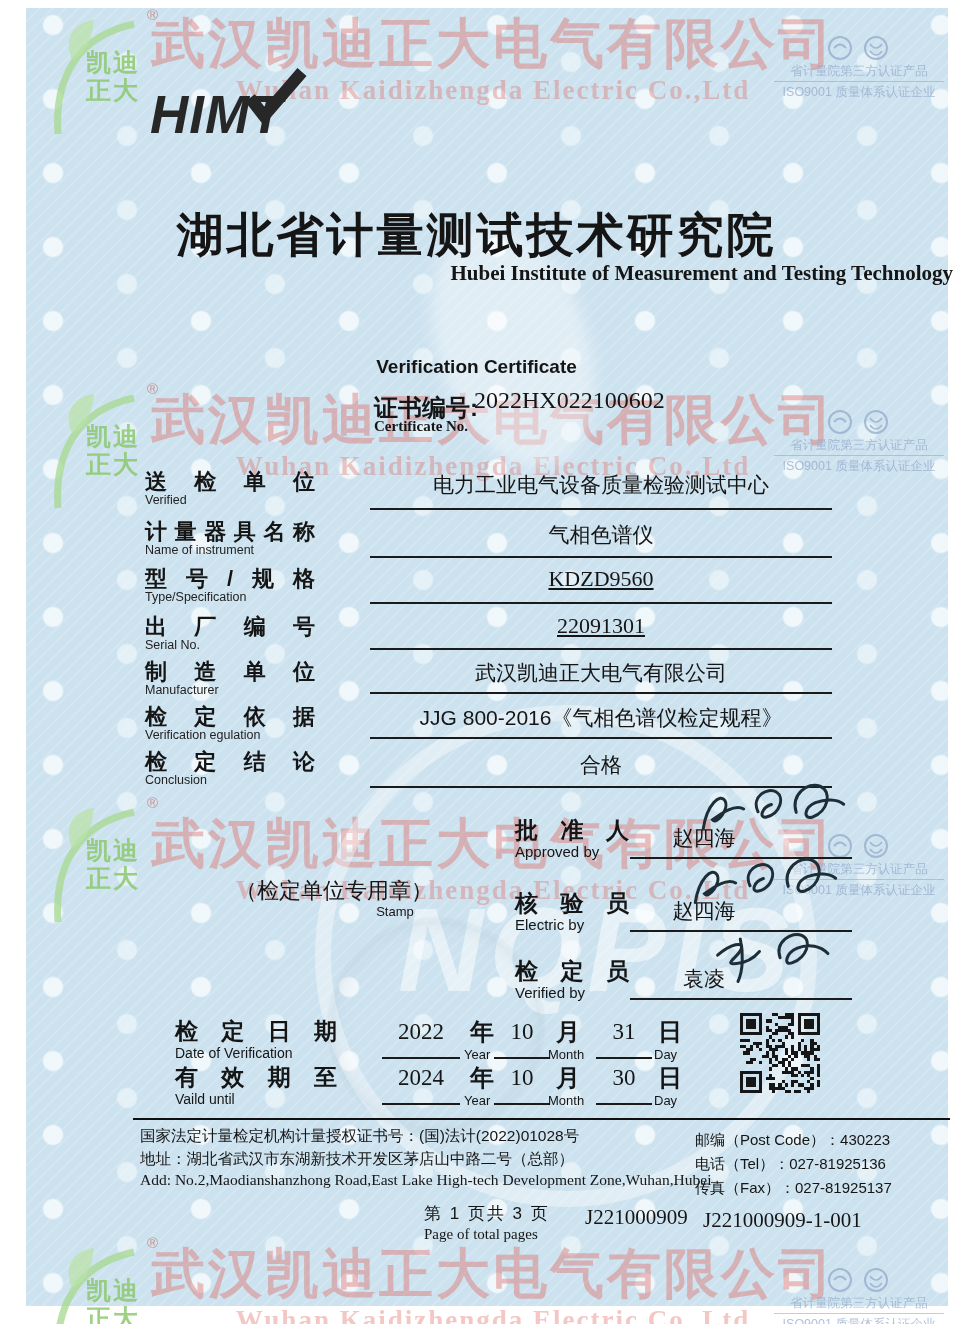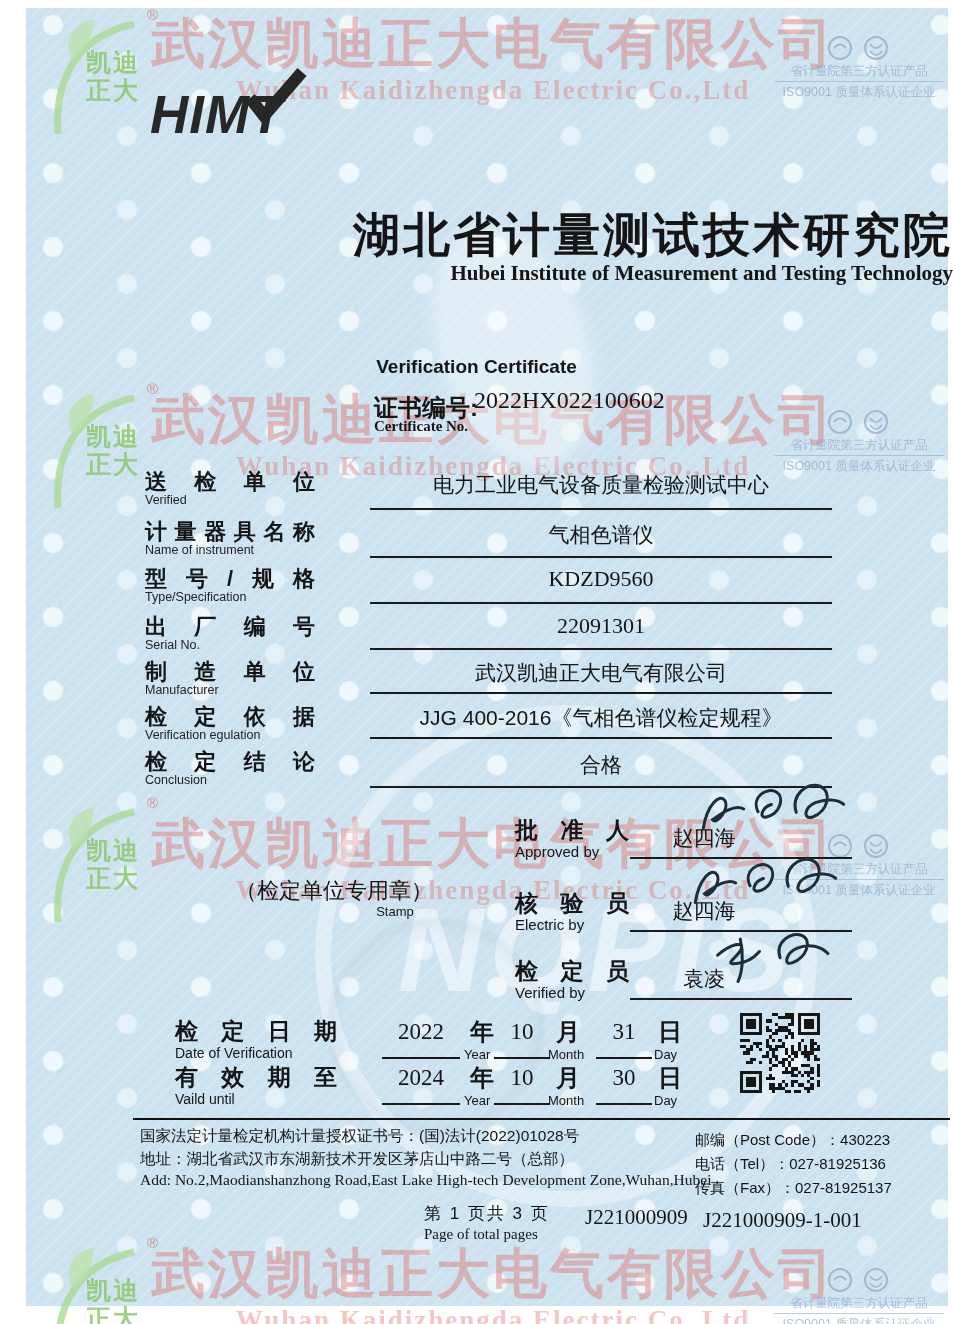--- a/index.html
+++ b/index.html
@@ -38,35 +38,35 @@
   .dove{position:absolute;left:438px;top:222px;width:150px;height:250px;border-radius:50%;
         background:rgba(255,255,255,.38);transform:rotate(-18deg);filter:blur(7px);pointer-events:none;}
   .emboss{position:absolute;left:328px;top:918px;width:208px;height:208px;border-radius:50%;
         border:4px double rgba(165,185,198,.55);box-shadow:inset 0 0 18px rgba(165,185,198,.4);
         filter:blur(1.2px);opacity:.7;pointer-events:none;}
   
   .himt{position:absolute;left:150px;top:84px;font-size:53px;font-style:italic;font-weight:900;
         letter-spacing:1px;color:#272727;}
   .himt .check{position:absolute;left:96px;top:-16px;}
   
-  .title-cn{position:absolute;left:0;right:0;top:204px;text-align:right;font-size:47px;font-weight:700;letter-spacing:3px;}
+  .title-cn{position:absolute;left:0;right:0;top:204px;text-align:center;font-size:47px;font-weight:700;letter-spacing:3px;}
   .title-en{position:absolute;left:0;right:0;top:261px;text-align:right;font-family:"Liberation Serif",serif;
             font-size:21px;font-weight:700;}
   .doc-cn{position:absolute;left:44px;right:0;top:296px;text-align:center;font-size:46px;font-weight:700;letter-spacing:44px;}
   .doc-en{position:absolute;left:0;right:0;top:356px;text-align:center;font-size:19px;font-weight:700;}
   
   .certno-cn{position:absolute;left:374px;top:392px;font-size:24px;font-weight:700;}
   .certno-en{position:absolute;left:374px;top:418px;font-family:"Liberation Serif",serif;font-size:15px;font-weight:700;}
   .certno-val{position:absolute;left:474px;top:387px;font-family:"Liberation Serif",serif;font-size:24px;}
   
   .flabel-cn{position:absolute;left:145px;width:170px;font-size:22px;font-weight:600;
              text-align:justify;text-align-last:justify;}
   .flabel-en{position:absolute;left:145px;font-size:12.5px;color:#222;}
   .fvalue{position:absolute;left:370px;width:462px;text-align:center;font-size:21px;font-weight:500;}
-  .serifv{font-family:"Liberation Serif",serif;font-weight:400;font-size:22px;}
+  .serifv{font-family:"Liberation Serif",serif;font-weight:400;font-size:22px;text-decoration:underline;}
   .fline{position:absolute;left:370px;width:462px;border-top:2px solid #1a1a1a;}
   
   .slabel-cn{position:absolute;left:515px;width:114px;font-size:23px;font-weight:600;
              text-align:justify;text-align-last:justify;}
   .slabel-en{position:absolute;left:515px;font-size:15px;}
   .sname{position:absolute;left:638px;width:132px;text-align:center;font-size:21px;font-weight:500;}
   .sline{position:absolute;left:630px;width:222px;border-top:2px solid #1a1a1a;}
   .sig{position:absolute;transform:rotate(-5deg);}
   .sig path{stroke:#1d2e38;stroke-width:3;fill:none;stroke-linecap:round;}
   .stamp-cn{position:absolute;left:235px;top:876px;width:320px;text-align:left;font-size:22px;font-weight:500;}
@@ -238,21 +238,21 @@
   </div>
   <div>
     <div class="flabel-cn" style="top:657px">制造单位</div>
     <div class="flabel-en" style="top:683px">Manufacturer</div>
     <div class="fvalue" style="top:659px">武汉凯迪正大电气有限公司</div>
     <div class="fline" style="top:692px"></div>
   </div>
   <div>
     <div class="flabel-cn" style="top:702px">检定依据</div>
     <div class="flabel-en" style="top:728px">Verification egulation</div>
-    <div class="fvalue" style="top:704px">JJG 400-2016《气相色谱仪检定规程》</div>
+    <div class="fvalue" style="top:704px">JJG 800-2016《气相色谱仪检定规程》</div>
     <div class="fline" style="top:737px"></div>
   </div>
   <div>
     <div class="flabel-cn" style="top:747px">检定结论</div>
     <div class="flabel-en" style="top:773px">Conclusion</div>
     <div class="fvalue" style="top:751px">合格</div>
     <div class="fline" style="top:786px"></div>
   </div>
 
   <div class="stamp-cn">（检定单位专用章）</div>

